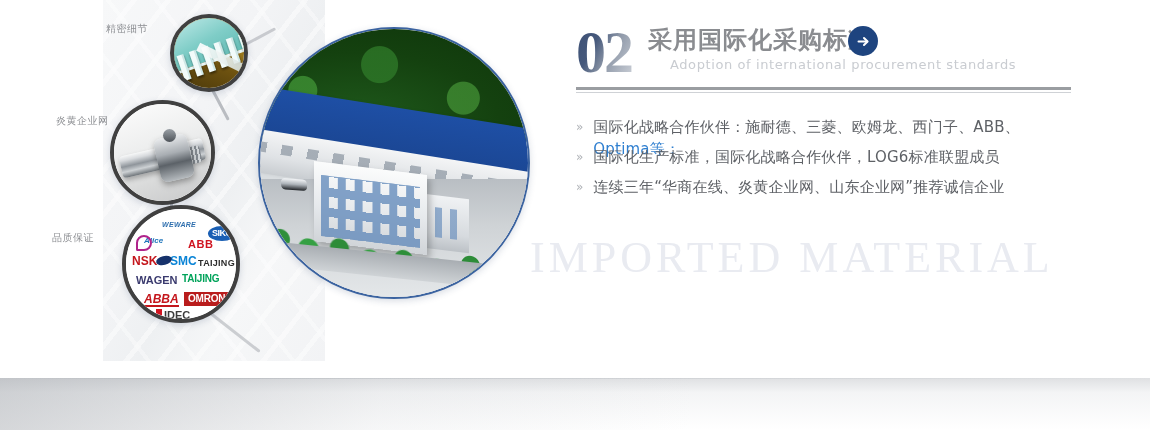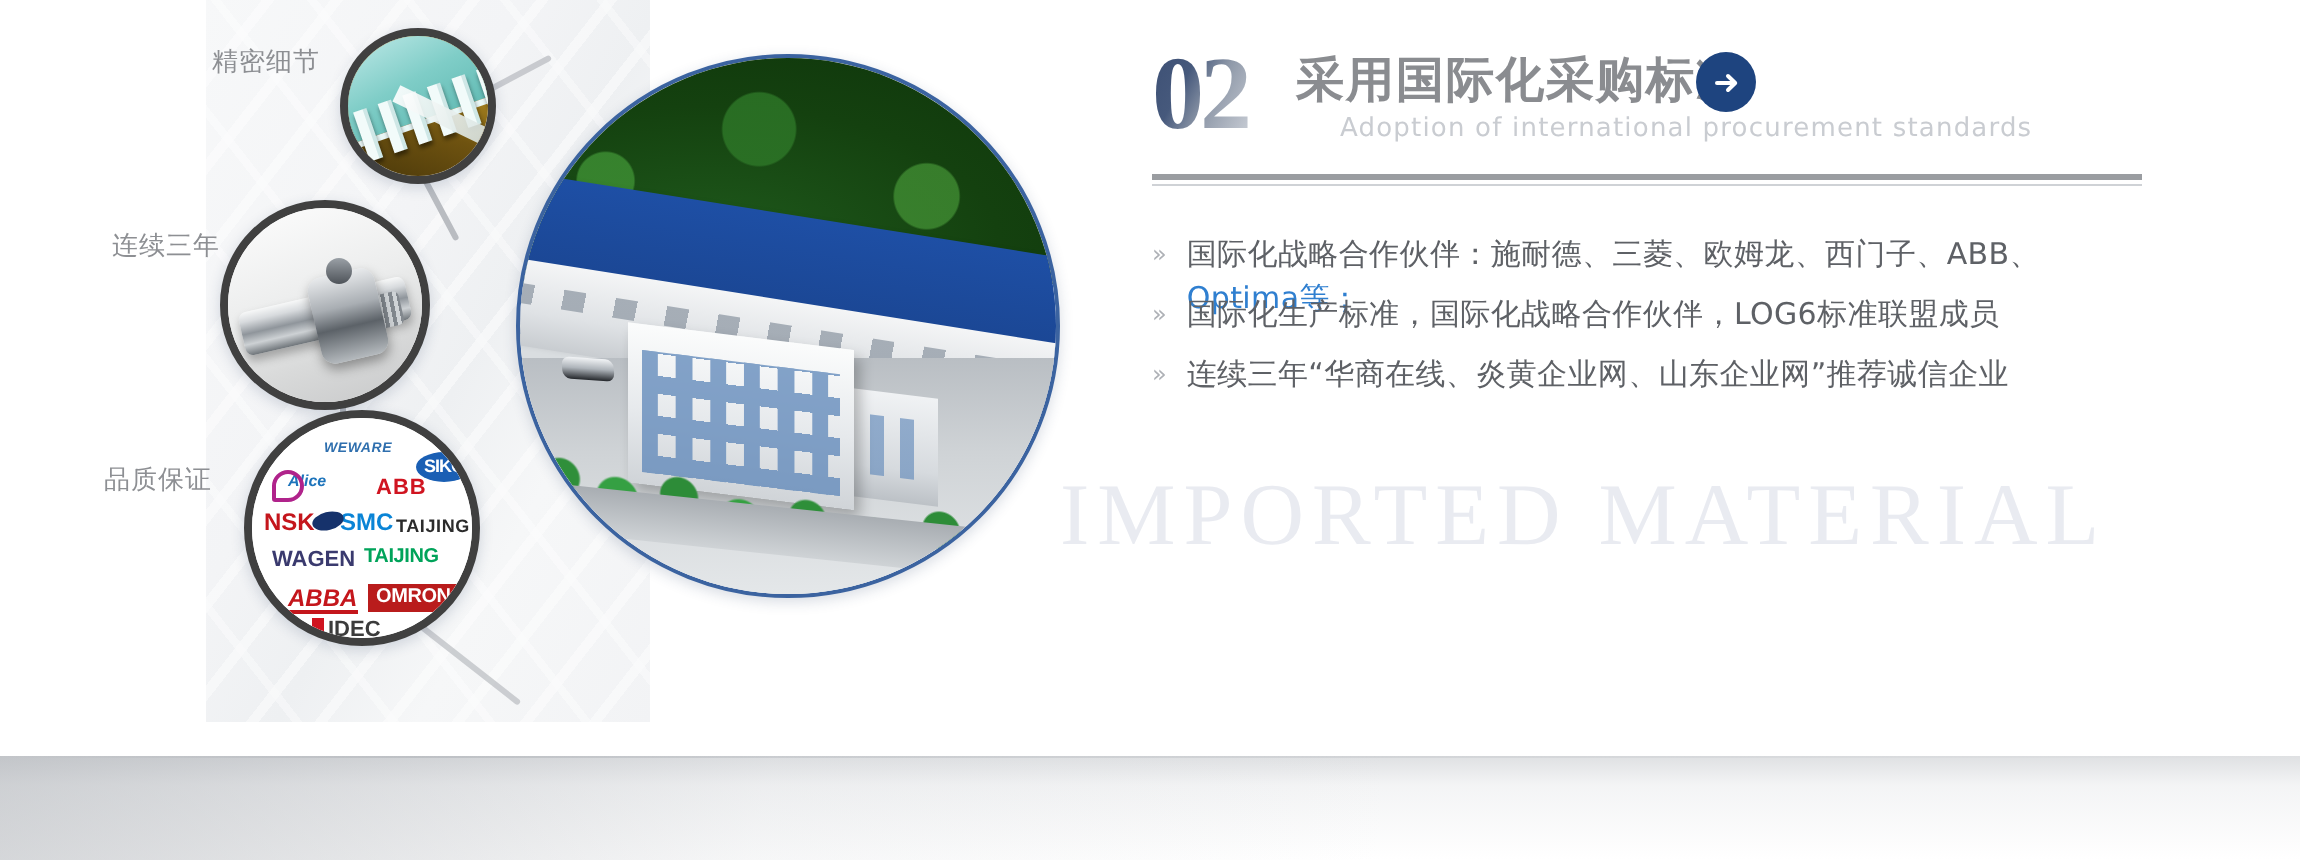--- a/index.html
+++ b/index.html
@@ -18,21 +18,21 @@
   }
   .left-panel:after{
     content:""; position:absolute; left:0; top:0; right:0; bottom:0;
     background:
       repeating-linear-gradient(128deg, rgba(255,255,255,0) 0 22px, rgba(255,255,255,.75) 22px 27px),
       repeating-linear-gradient(52deg, rgba(255,255,255,0) 0 34px, rgba(255,255,255,.5) 34px 38px);
     opacity:.65;
   }
 
   .side-label{
-    position:absolute; color:#8d8f93; font-size:13px; letter-spacing:.5px;
+    position:absolute; color:#8d8f93; font-size:10px; letter-spacing:.5px;
     font-family:"DejaVu Sans","Liberation Sans",sans-serif; white-space:nowrap;text-align:right;
   }
   .side-label.l1{ left:106px; top:22px; }
   .side-label.l2{ left:56px;  top:114px; }
   .side-label.l3{ left:52px;  top:231px; }
 
   
   .conn { position:absolute; background:#b9bcc1; border-radius:2px; }
   .conn.c1 { left:219px; top:88px;  width:3px; height:34px; transform:rotate(-28deg); }
   .conn.c2 { left:170px; top:190px; width:3px; height:30px; }
@@ -208,21 +208,21 @@
     background:linear-gradient(180deg,#f2f4f6 0%,#aeb4ba 48%,#23262a 100%);
     transform:skewY(8deg) rotate(-4deg);
   }
 
   
   .right { position:absolute; left:576px; top:0; width:520px; height:430px; }
 
   .head { position:relative; height:86px; }
   .num {
     position:absolute; left:0px; top:22px;
-    font-size:52px; font-weight:bold; line-height:1;
+    font-size:60px; font-weight:bold; line-height:1;
     font-family:"Liberation Serif", serif; letter-spacing:-2px;
     background:linear-gradient(118deg,#3c4f74 0%,#46597c 34%,#8e98a8 58%,#cfd3da 100%);
     -webkit-background-clip:text; background-clip:text; color:transparent;
   }
   .title-cn {
     position:absolute; left:72px; top:24px;
     font-size:24px; font-weight:bold; color:#8a8c90;
     font-family:"DejaVu Sans","Liberation Sans",sans-serif;
     letter-spacing:1px;
   }
@@ -280,21 +280,21 @@
 <div class="stage">
 
   <div class="left-panel"></div>
 
   <div class="conn c3"></div>
   <div class="conn c1"></div>
   <div class="conn c2"></div>
   <div class="conn c4"></div>
 
   <div class="side-label l1">精密细节</div>
-  <div class="side-label l2">连续三年</div>
+  <div class="side-label l2">炎黄企业网</div>
   <div class="side-label l3">品质保证</div>
 
   <div class="bubble gear">
     <div class="gear-art">
       <div class="plate"></div>
       <div class="teeth"></div>
       <div class="blade"></div>
     </div>
   </div>
 

